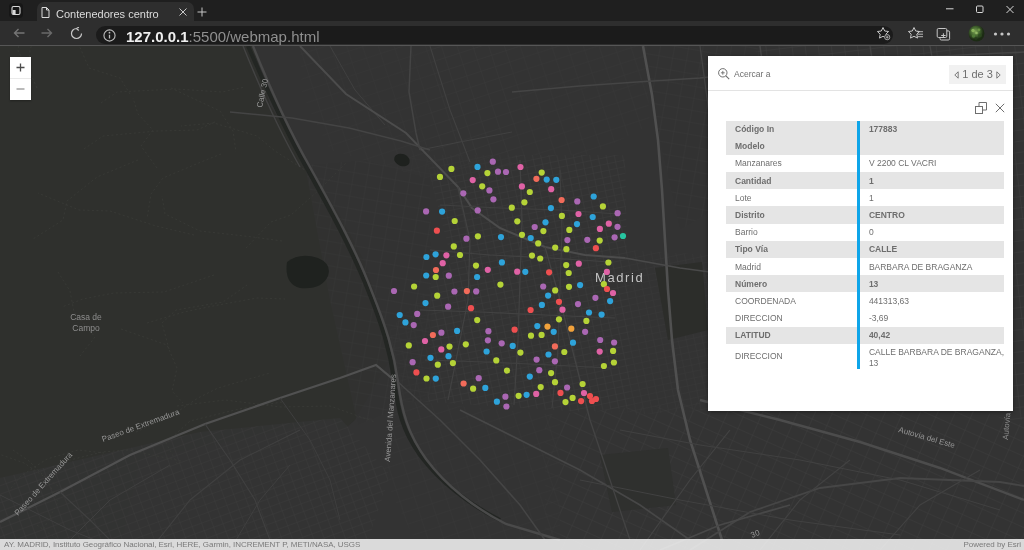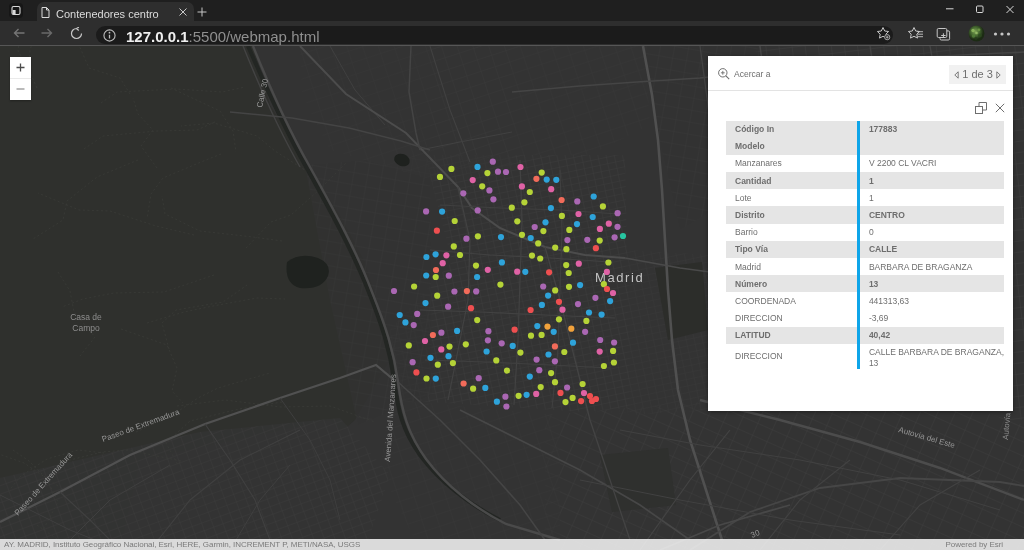--- a/index.html
+++ b/index.html
@@ -30,21 +30,21 @@
   #pager { position:absolute; right:7px; top:9px; width:57px; height:18.5px; background:#f1f1f1; font-size:11px; color:#6e6e6e; text-align:center; line-height:18.5px; }
   #ptable { position:absolute; left:18px; top:64.5px; width:278px; font-size:8.5px; color:#6e6e6e; border-collapse:collapse; }
   #ptable td { height:17.2px; padding:0 0 0 9px; vertical-align:middle; line-height:12px; }
   #ptable tr.g { background:#e5e5e5;font-weight:bold; }
   #ptable td.v { border-left:3px solid #0ea5e9; }
   .fcol { width:136px; }
 
   
   #attrib { left:0; top:539px; width:1024px; height:11px; background:rgba(255,255,255,0.82); font-size:8px; color:#7a7a7a; line-height:11px; letter-spacing:-0.05px; }
   #attrib .left { position:absolute; left:4px; top:0; }
-  #attrib .right { position:absolute; right:21px; top:0;margin-left:20px; }
+  #attrib .right { position:absolute; right:3px; top:0;margin-left:20px; }
 </style>
 </head>
 <body>
 <div id="page">
 
   <svg id="map" class="abs" width="1024" height="504" viewBox="0 46 1024 504">
     <rect x="0" y="46" width="1024" height="504" fill="#333333"></rect>
 <defs>
 <pattern id="g1" width="13" height="11" patternUnits="userSpaceOnUse" patternTransform="rotate(-7)">
   <rect width="13" height="11" fill="#333333"></rect>

